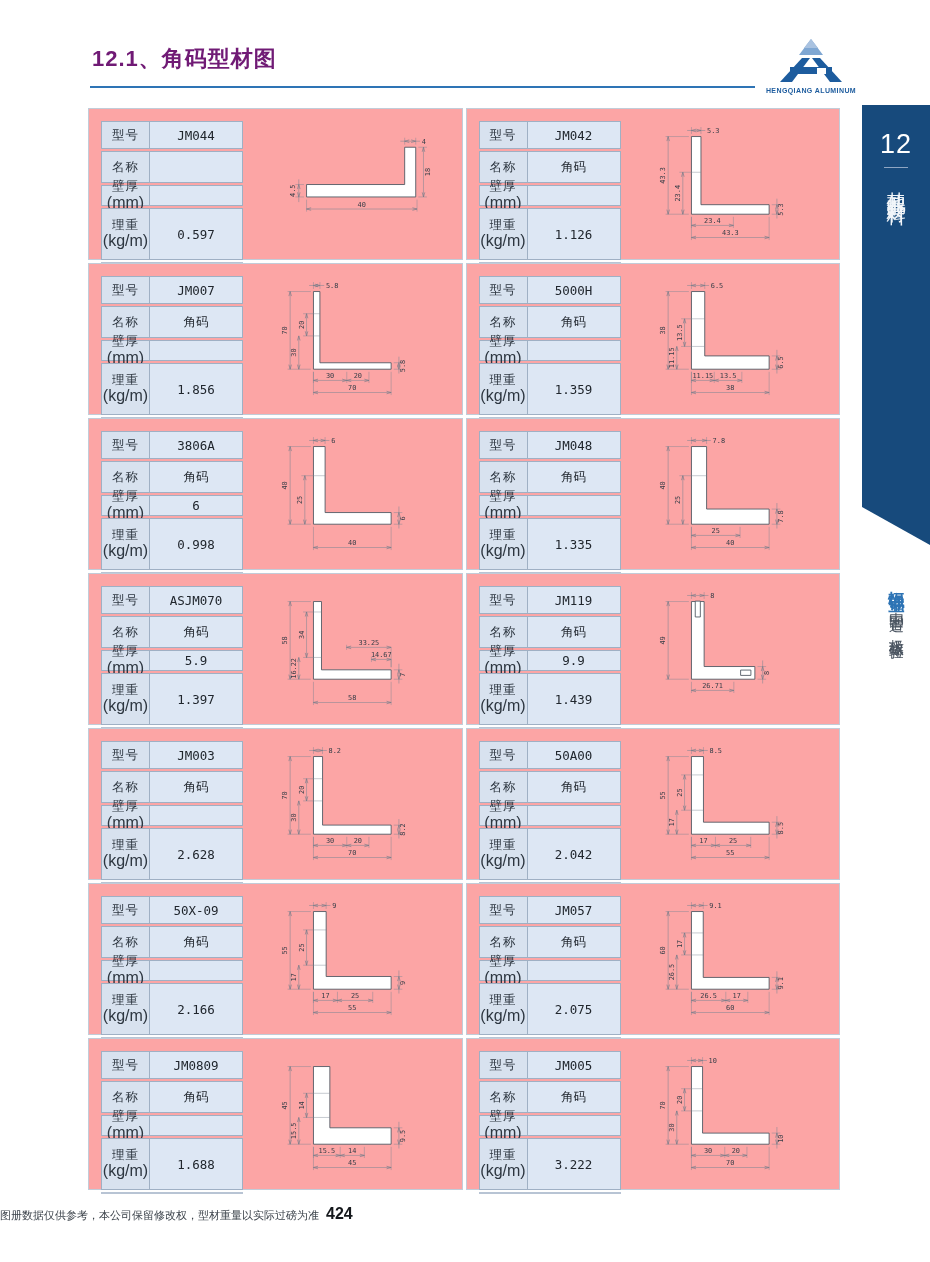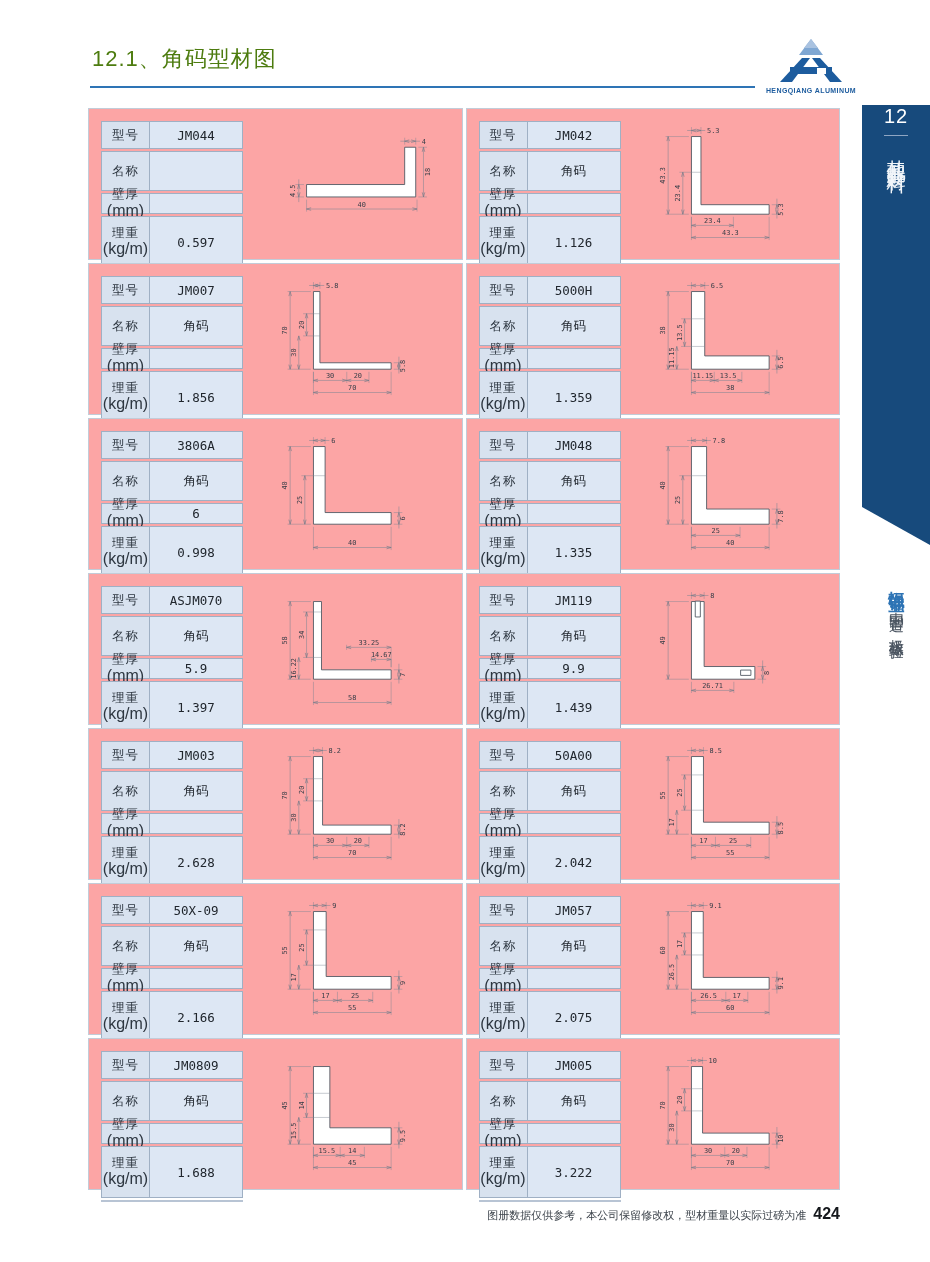--- a/index.html
+++ b/index.html
@@ -1,46 +1,46 @@
 <!DOCTYPE html>
 <html><head>
 <meta charset="utf-8">
 <style>
 *{margin:0;padding:0;box-sizing:border-box}
 body{font-family:"Liberation Sans",sans-serif;background:#fff}
 .page{position:relative;width:930px;height:1262px;background:#fff;overflow:hidden}
-.title{position:absolute;left:92px;top:44px;font-size:22px;font-weight:normal;color:#4d7c0f;letter-spacing:1px}
+.title{position:absolute;left:92px;top:44px;font-size:22px;font-weight:bold;color:#701a75;letter-spacing:1px}
 .title-rule{position:absolute;left:90px;top:86px;width:665px;height:2px;background:#2e74b5}
 .logo{position:absolute;left:763px;top:38px;width:96px;text-align:center}
 .logo-caption{font-size:7px;font-weight:bold;color:#1d5c9e;letter-spacing:.4px;white-space:nowrap;margin-top:1px}
 .banner{position:absolute;left:862px;top:105px;width:68px;height:440px;background:#174a7c;color:#fff;text-align:center;
  clip-path:polygon(0 0,100% 0,100% 100%,0 calc(100% - 38px))}
-.banner-num{font-size:20px;letter-spacing:1px}
+.banner-num{font-size:27px;margin-top:24px;letter-spacing:1px}
 .banner-rule{width:24px;height:1px;background:#8fa6c3;margin:7px auto 8px}
 .banner-text{writing-mode:vertical-rl;text-orientation:upright;font-size:19px;letter-spacing:3px;margin:0 auto;color:#f2f6fa}
 .slogan{position:absolute;left:862px;top:578px;width:68px;text-align:center}
 .slogan-inner{writing-mode:vertical-rl;text-orientation:upright;margin:0 auto}
 .slogan-brand{font-size:16px;font-weight:bold;color:#2e74b5;letter-spacing:2px}
 .slogan-sep{font-size:12px;color:#2e74b5}
 .slogan-rest{font-size:15px;color:#4a5460;letter-spacing:2px}
 .grid{position:absolute;left:88px;top:108px;width:752px;display:grid;grid-template-columns:1fr 1fr;grid-auto-rows:152px;gap:3px}
 .cell{border:1px solid #c2ccd8;background:#fca5a5;display:flex;padding:12px}
 .spec{width:142px;display:flex;flex-direction:column;gap:2px}
 .srow{display:flex;border:1px solid #9fb0c4;flex:0 0 auto}
-.srow:nth-child(1){height:28px}.srow:nth-child(2){height:40px}
+.srow:nth-child(1){height:28px}.srow:nth-child(2){height:32px}
 .srow:nth-child(3){height:21px}.srow:nth-child(4){height:52px}
 .srow.filler{flex:1 1 auto;border:1px solid #b8c4d4}
 .lab{width:48px;background:#d8e2ef;border-right:1px solid #9fb0c4;display:flex;flex-direction:column;justify-content:center;align-items:center;font-size:12.5px;color:#2d3640;letter-spacing:1px;line-height:1.15;text-align:center}
 .unit{font-size:16px;letter-spacing:0}
 .val{flex:1;background:#dde7f4;display:flex;align-items:center;justify-content:center;font-size:12.5px;color:#20262d}
 .mono{font-family:"DejaVu Sans Mono",monospace}
 .srow.filler .lab,.srow.filler .val{background:#e4ecf7}
 .draw{flex:1;height:100%}
 .draw text{font-family:"DejaVu Sans Mono",monospace}
-.footer{position:absolute;left:0;top:1205px;width:840px;text-align:right;font-size:11px;color:#3c434b}
+.footer{position:absolute;left:0;top:1205px;width:840px;text-align:left;font-size:11px;color:#3c434b}
 .pagenum{font-size:16px;font-weight:bold;color:#15181c;margin-left:7px}
 </style>
 </head>
 <body>
 
 <div class="page">
 
   <div class="title">12.1、角码型材图</div>
   <div class="title-rule"></div>
 

